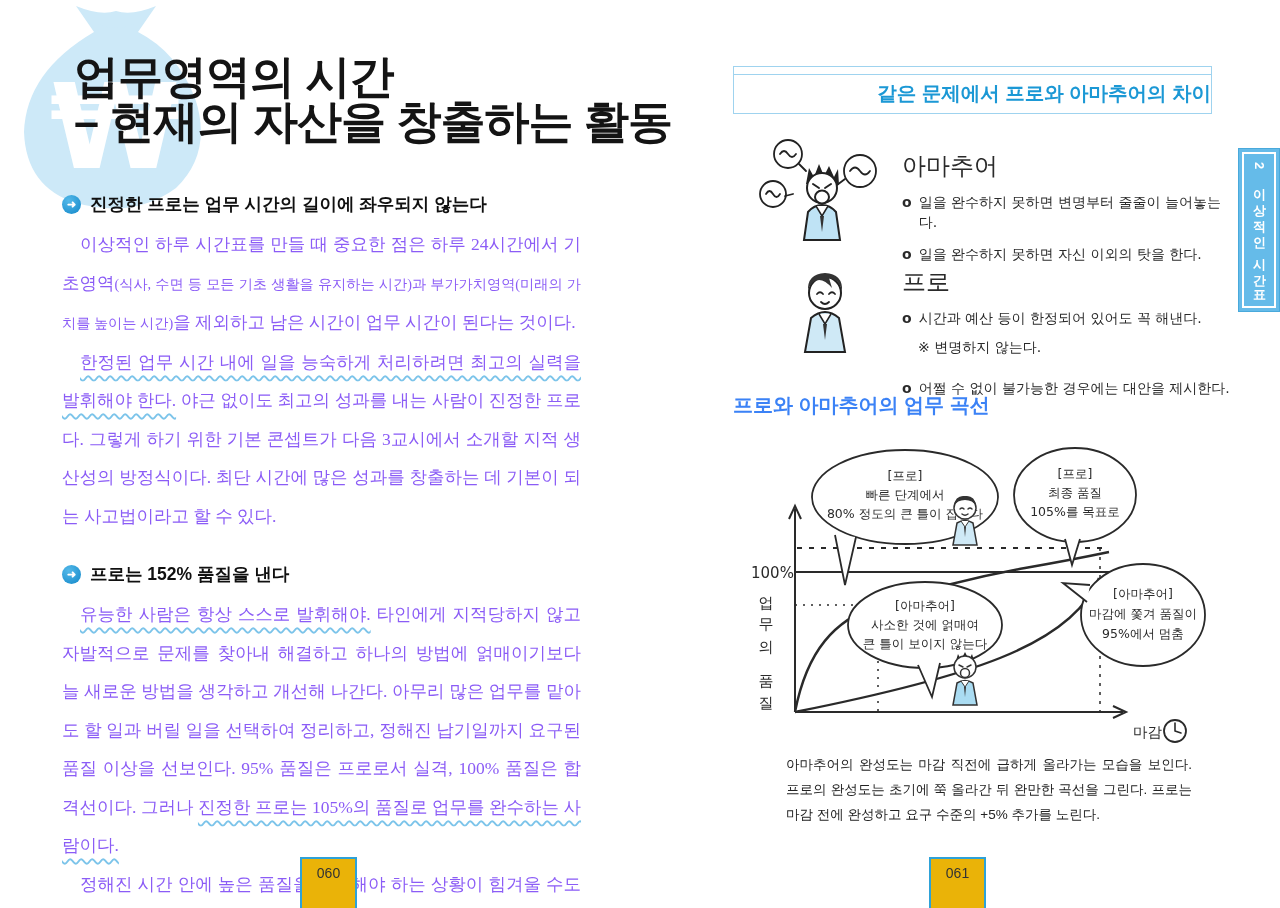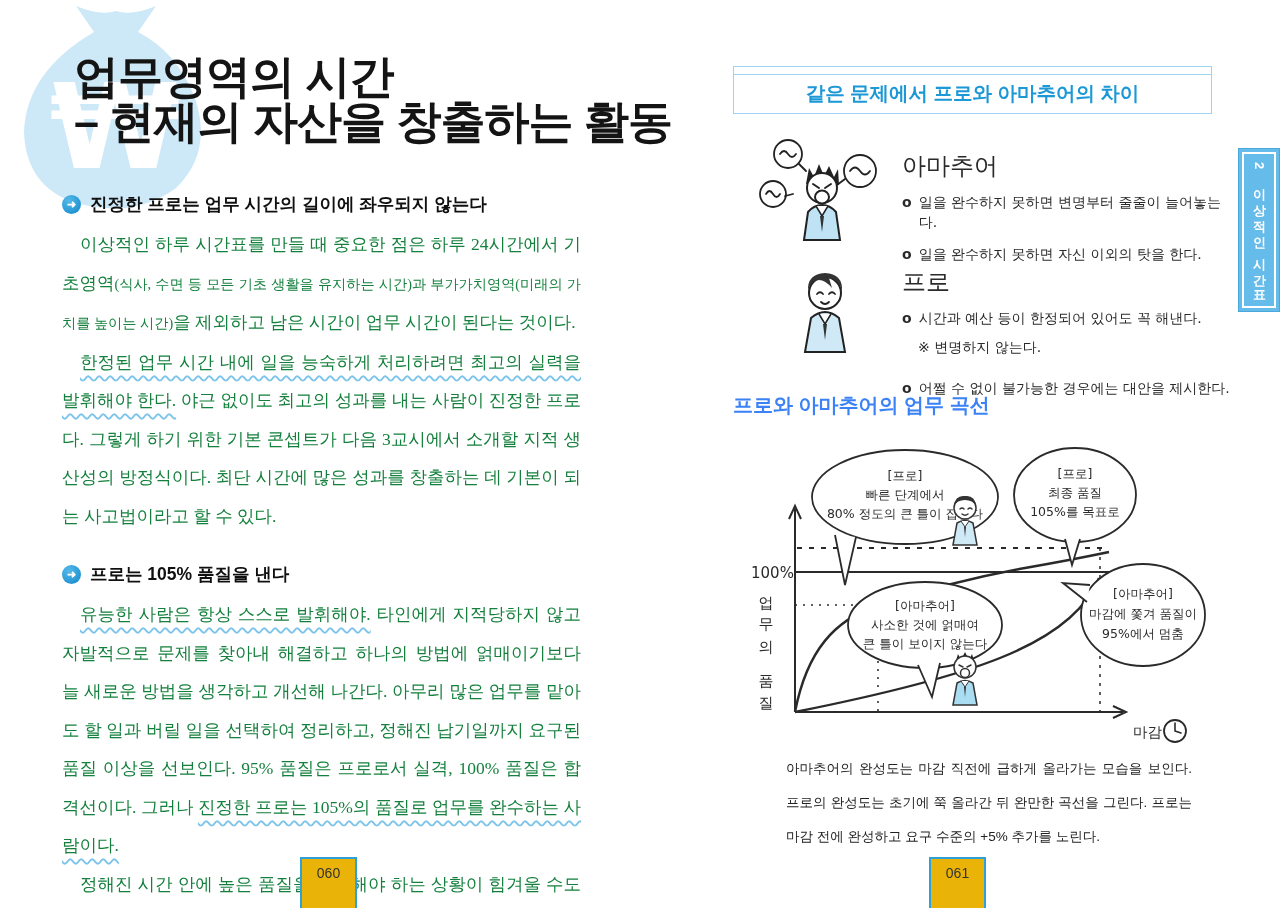--- a/index.html
+++ b/index.html
@@ -11,47 +11,47 @@
   .watermark{left:14px;top:0;}
   .chapter-title{left:74px;top:54px;font-size:45px;line-height:45px;font-weight:900;
                  color:#141414;letter-spacing:-1px;}
   .text-col{left:62px;top:192px;width:519px;}
   .sec-heading{display:flex;align-items:center;gap:9px;font-size:17.5px;font-weight:bold;
                color:#101010;margin:0 0 9px 0;}
   .bullet-icon{width:19px;height:19px;border-radius:50%;flex:0 0 19px;
                background:radial-gradient(circle at 35% 30%,#54b9e9,#1187c9);
                color:#fff;font-size:11px;display:inline-flex;align-items:center;justify-content:center;}
   p.body{font-family:"Liberation Serif",serif;font-size:17.5px;line-height:38.5px;
-         color:#15803d;text-align:justify;text-indent:18px;margin:0;}
+         color:#8b5cf6;text-align:justify;text-indent:18px;margin:0;}
   .small-inline{font-size:14.2px;}
   .wavy{text-decoration-line:underline;text-decoration-style:wavy;
         text-decoration-color:#7cc4ea;text-decoration-thickness:1.5px;text-underline-offset:7px;}
   .sec2-gap{margin-top:27px;}
 
   
   .banner{left:733px;top:66px;width:477px;height:46px;border:1px solid #9fd3ef;background:#fff;}
   .banner::before{content:"";position:absolute;left:0;right:0;top:7px;border-top:1px solid #9fd3ef;}
-  .banner-title{margin-top:10px;text-align:center;font-size:19.5px;font-weight:bold;
+  .banner-title{margin-top:10px;text-align:right;font-size:19.5px;font-weight:bold;
                 color:#1b98d5;line-height:32px;}
   .hw{font-family:"DejaVu Sans",sans-serif;color:#2a2a2a;}
   .char-label{font-size:24px;margin:0 0 10px 0;}
   .hw-point{font-size:14px;line-height:20px;margin:0 0 12px 0;display:flex;gap:7px;}
   .hw-bullet{font-weight:bold;}
   .hw-note{font-size:14px;line-height:20px;margin:-3px 0 21px 16px;}
   .amateur-text{left:902px;top:150px;width:322px;}
   .pro-text{left:902px;top:266px;width:330px;}
   .amateur-figure{left:748px;top:138px;}
   .pro-figure{left:785px;top:266px;}
   .diagram2-title{left:733px;top:392px;width:478px;text-align:left;font-size:20px;
                   font-weight:bold;color:#3b82f6;}
   .chart{left:735px;top:435px;}
   .chart text{font-family:"DejaVu Sans",sans-serif;fill:#2a2a2a;}
   .ylabel{left:756px;top:585px;writing-mode:vertical-rl;font-size:15px;letter-spacing:7px;
           font-family:"DejaVu Sans",sans-serif;color:#2a2a2a;}
-  .caption{left:786px;top:752px;width:406px;font-size:13.5px;line-height:34px;
+  .caption{left:786px;top:752px;width:406px;font-size:13.5px;line-height:25px;
            color:#222;text-align:justify;margin:0;}
 
   
   .page-box{top:857px;width:57px;height:51px;border:2px solid #2ea2d8;border-bottom:none;
             box-sizing:border-box;background:#eab308;text-align:center;font-size:14px;
             color:#333;padding-top:6px;}
   .page-box.l{left:300px}.page-box.r{left:929px}
   .side-tab{left:1238px;top:148px;width:42px;height:164px;background:#65bbe9;
             border:1px solid #49a9db;box-sizing:border-box;}
   .side-tab-inner{position:absolute;inset:3px;border:2px solid #fff;
@@ -79,21 +79,21 @@
   <div class="text-col">
     <div class="sec-heading">
       <span class="bullet-icon">➜</span>
       <span>진정한 프로는 업무 시간의 길이에 좌우되지 않는다</span>
     </div>
     <p class="body"><span>이상적인 하루 시간표를 만들 때 중요한 점은 하루 24시간에서 기초영역</span><span class="small-inline">(식사, 수면 등 모든 기초 생활을 유지하는 시간)과 부가가치영역(미래의 가치를 높이는 시간)</span><span>을 제외하고 남은 시간이 업무 시간이 된다는 것이다.</span></p>
     <p class="body"><span class="wavy">한정된 업무 시간 내에 일을 능숙하게 처리하려면 최고의 실력을 발휘해야 한다.</span><span> 야근 없이도 최고의 성과를 내는 사람이 진정한 프로다. 그렇게 하기 위한 기본 콘셉트가 다음 3교시에서 소개할 지적 생산성의 방정식이다. 최단 시간에 많은 성과를 창출하는 데 기본이 되는 사고법이라고 할 수 있다.</span></p>
 
     <div class="sec-heading sec2-gap">
       <span class="bullet-icon">➜</span>
-      <span>프로는 105% 품질을 낸다</span>
+      <span>프로는 152% 품질을 낸다</span>
     </div>
     <p class="body"><span class="wavy">유능한 사람은 항상 스스로 발휘해야.</span><span> 타인에게 지적당하지 않고 자발적으로 문제를 찾아내 해결하고 하나의 방법에 얽매이기보다 늘 새로운 방법을 생각하고 개선해 나간다. 아무리 많은 업무를 맡아도 할 일과 버릴 일을 선택하여 정리하고, 정해진 납기일까지 요구된 품질 이상을 선보인다. 95% 품질은 프로로서 실격, 100% 품질은 합격선이다. 그러나 </span><span class="wavy">진정한 프로는 105%의 품질로 업무를 완수하는 사람이다.</span></p>
     <p class="body"><span>정해진 시간 안에 높은 품질을 달성해야 하는 상황이 힘겨울 수도 있다. 그러나 성공한 사람들은 모두 이 모순을 해결해왔다.</span></p>
   </div>
 
   <div class="banner">
     <div class="banner-title">같은 문제에서 프로와 아마추어의 차이</div>
   </div>
 
   <svg class="amateur-figure" width="132" height="118" viewBox="0 0 132 118">

